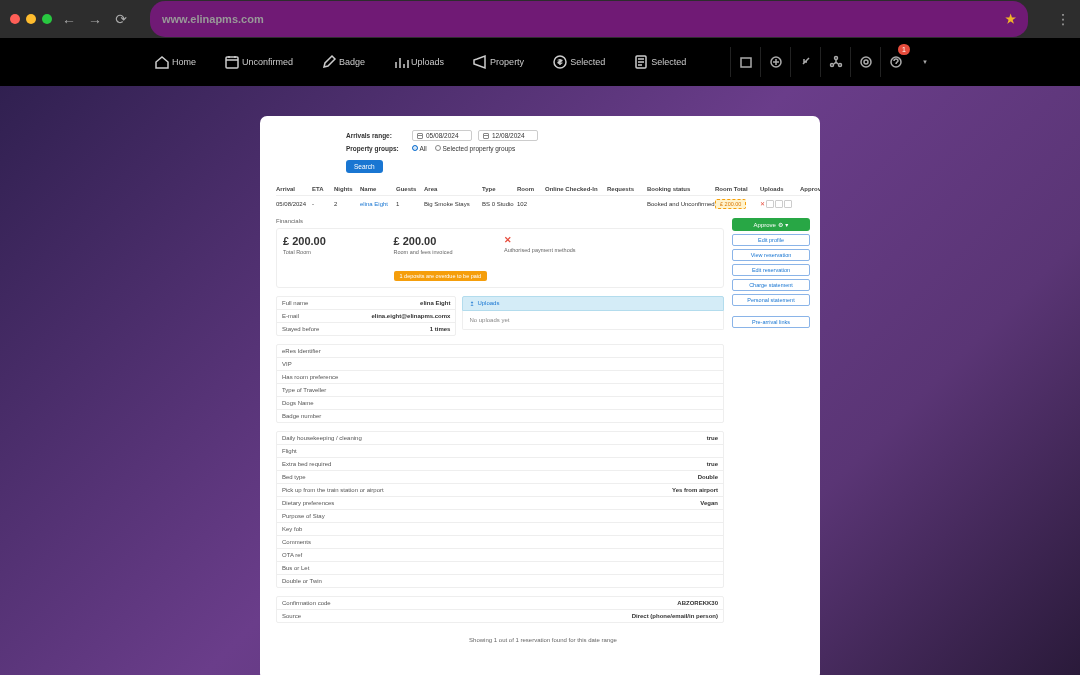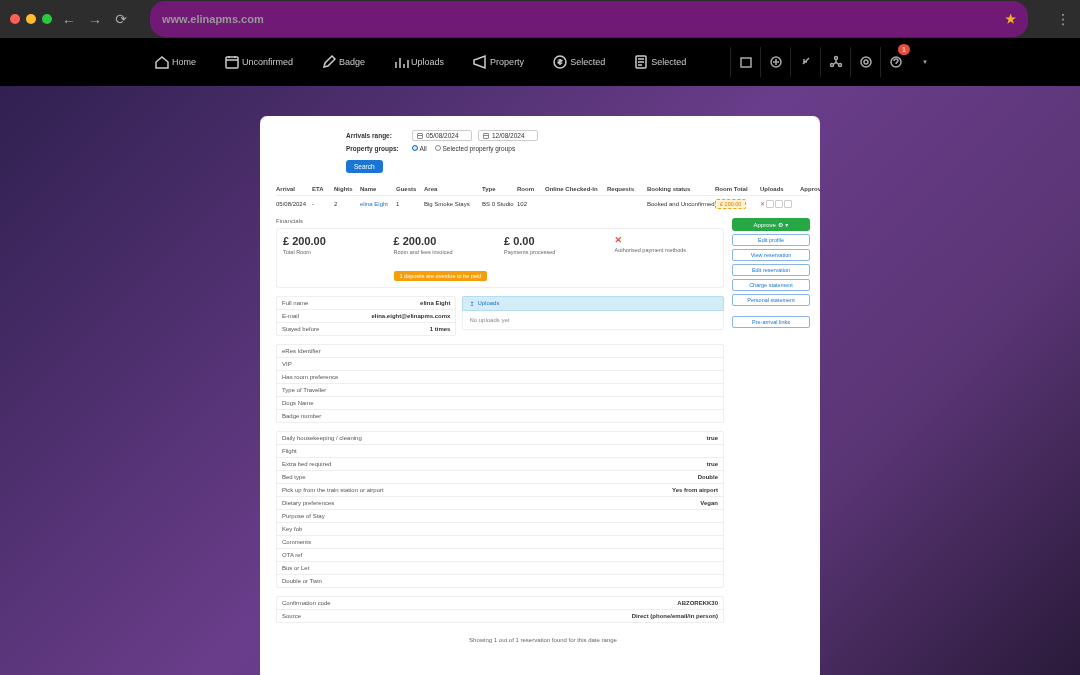--- a/index.html
+++ b/index.html
@@ -245,24 +245,20 @@
           <div>
             <div class="fin-amount">£ 200.00</div>
             <div class="fin-sub">Total Room</div>
           </div>
           <div>
             <div class="fin-amount">£ 200.00</div>
             <div class="fin-sub">Room and fees invoiced</div>
             <div class="orange-pill">1 deposits are overdue to be paid</div>
           </div>
           <div>
-            <div class="fin-amount">£ 0.00</div>
-            <div class="fin-sub">Payments processed</div>
-          </div>
-          <div>
             <div class="fin-x">✕</div>
             <div class="fin-sub">Authorised payment methods</div>
           </div>
         </div>
 
         <div class="info-uploads">
           <div class="field-list">
             <div class="field-row">
                 <span class="field-label">Full name</span>
                 <span class="field-value">elina Eight</span>

